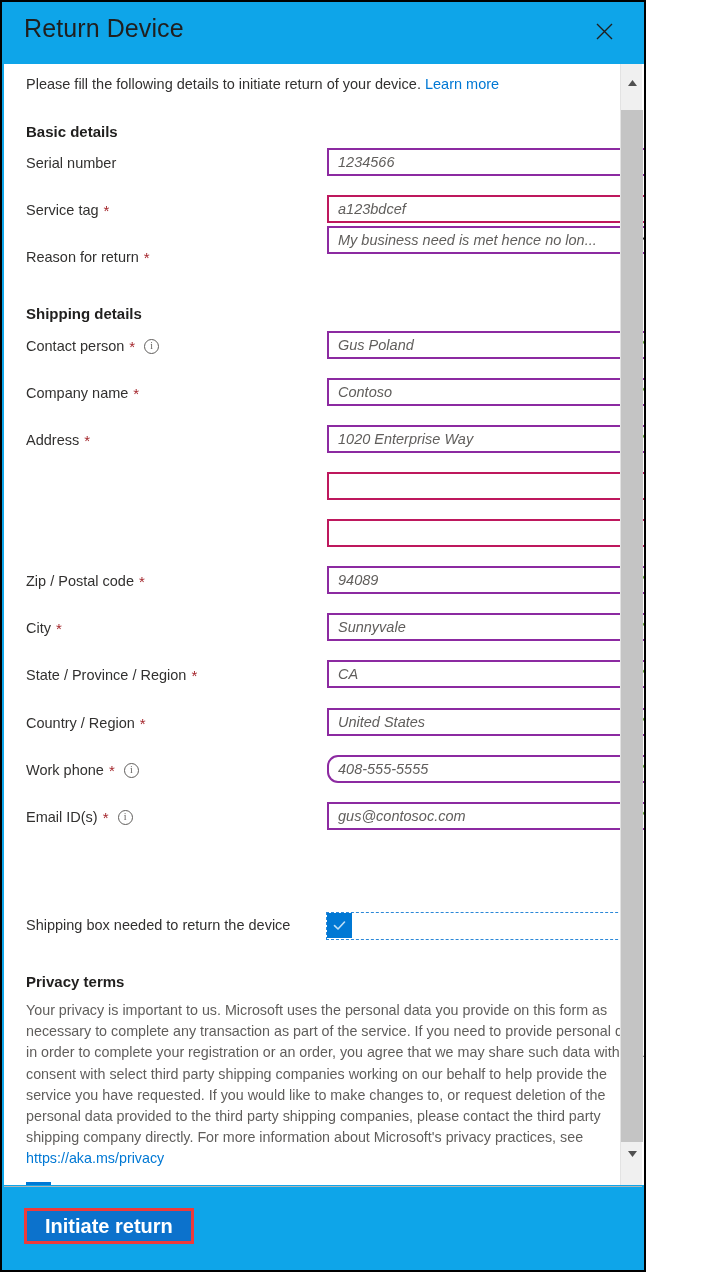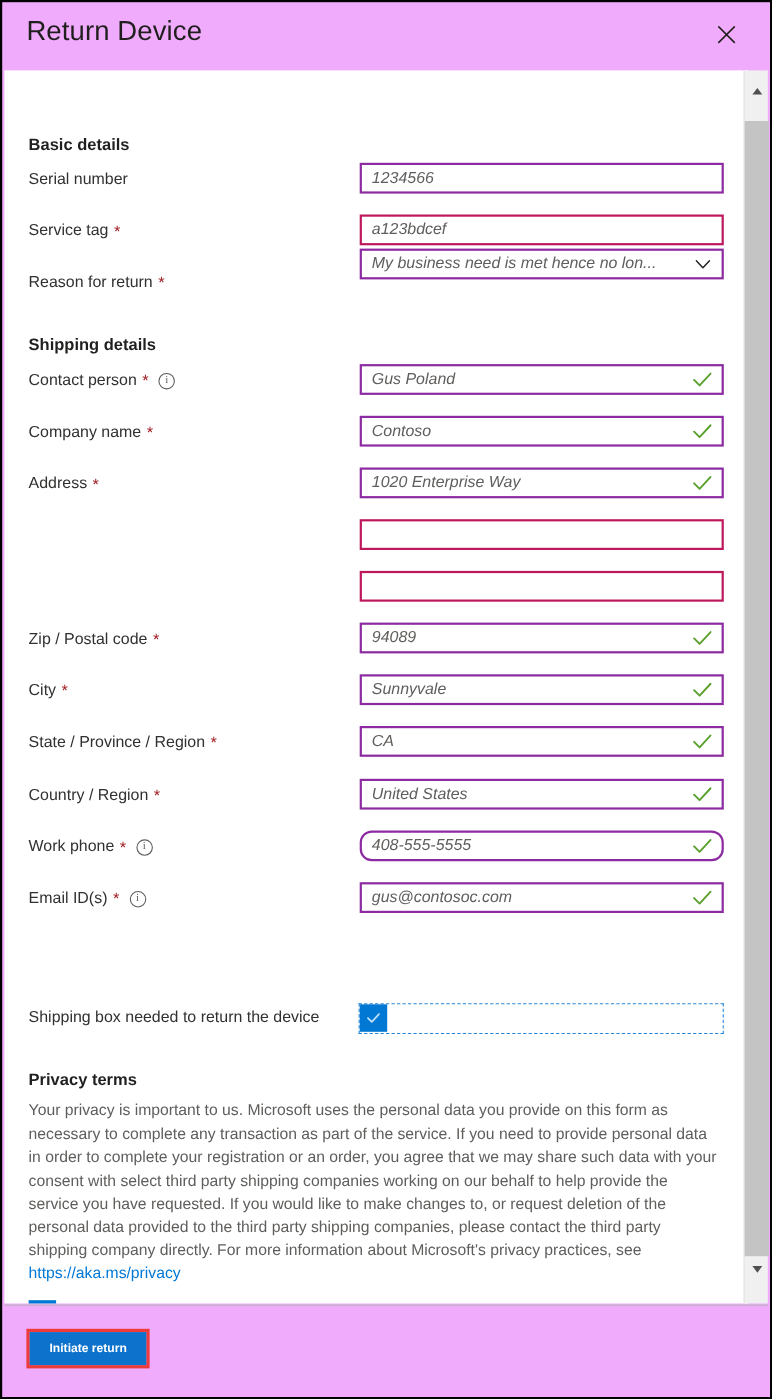--- a/index.html
+++ b/index.html
@@ -3,23 +3,23 @@
 <meta charset="utf-8">
 <style>
   * { box-sizing: border-box; }
   html, body {
     margin: 0; padding: 0;
     background: #ffffff;
     font-family: "Liberation Sans", sans-serif;
   }
   #window {
     position: relative;
-    width: 702px;
+    width: 646px;
     height: 1272px;
-    background: #f0abfc;
+    background: #0ea5e9;
     border: 2px solid #000000;
     overflow: hidden;
   }
 
   
   #dialog-title {
     position: absolute;
     left: 22px;
     top: 12px;
     font-size: 25px;
@@ -217,21 +217,21 @@
     border: 3px solid #ed3b3b;
     padding: 0;
     line-height: 0;
   }
   #initiate-button {
     display: block;
     border: none;
     background: #0c72cc;
     color: #ffffff;
     font-family: "Liberation Sans", sans-serif;
-    font-size: 11px;
+    font-size: 20px;
     font-weight: bold;
     padding: 0 18px;
     height: 30px;
     cursor: pointer;
     white-space: nowrap;
   }
 </style>
 </head>
 <body>
 
@@ -239,20 +239,24 @@
 
   <div id="dialog-title">Return Device</div>
   <button id="close-button" aria-label="Close">
     <svg width="17" height="17" viewBox="0 0 17 17" fill="none" aria-hidden="true">
       <path d="M1 1 L16 16 M16 1 L1 16" stroke="currentColor" stroke-width="1.4"></path>
     </svg>
   </button>
 
   <div id="scroll-area">
 
+    <div id="intro">
+      <span>Please fill the following details to initiate return of your device.</span>
+      <a href="#">Learn more</a>
+    </div>
 
     <div id="form-body">
         <div class="section-head" style="top: 59px;">Basic details</div>
         <div class="field-label" style="top: 91px;">
           <span>Serial number</span>
         </div>
         <div class="input-box filled" style="top: 84px;">
           <span class="val">1234566</span>
         </div>
         <div class="field-label" style="top: 138px; align-items: flex-end;">

